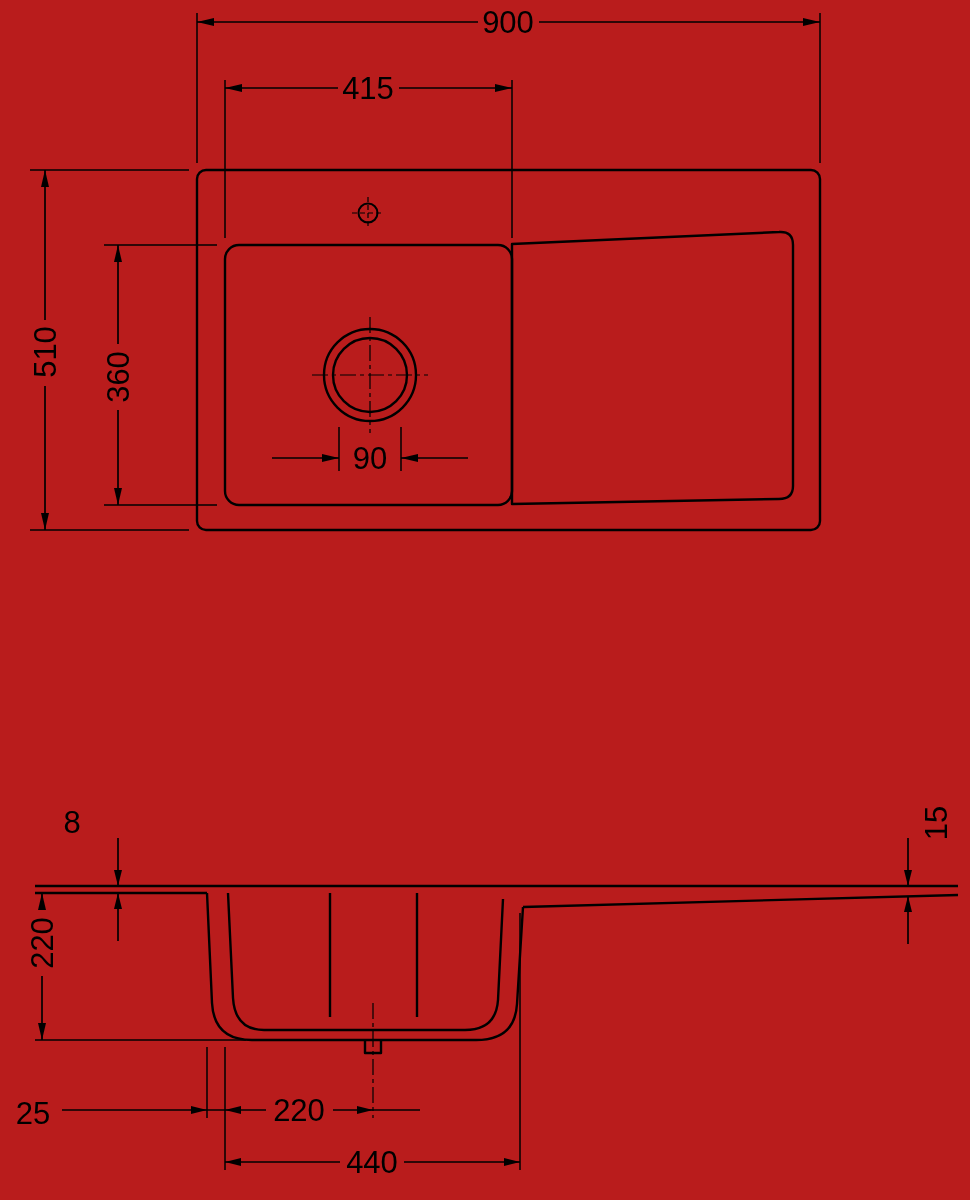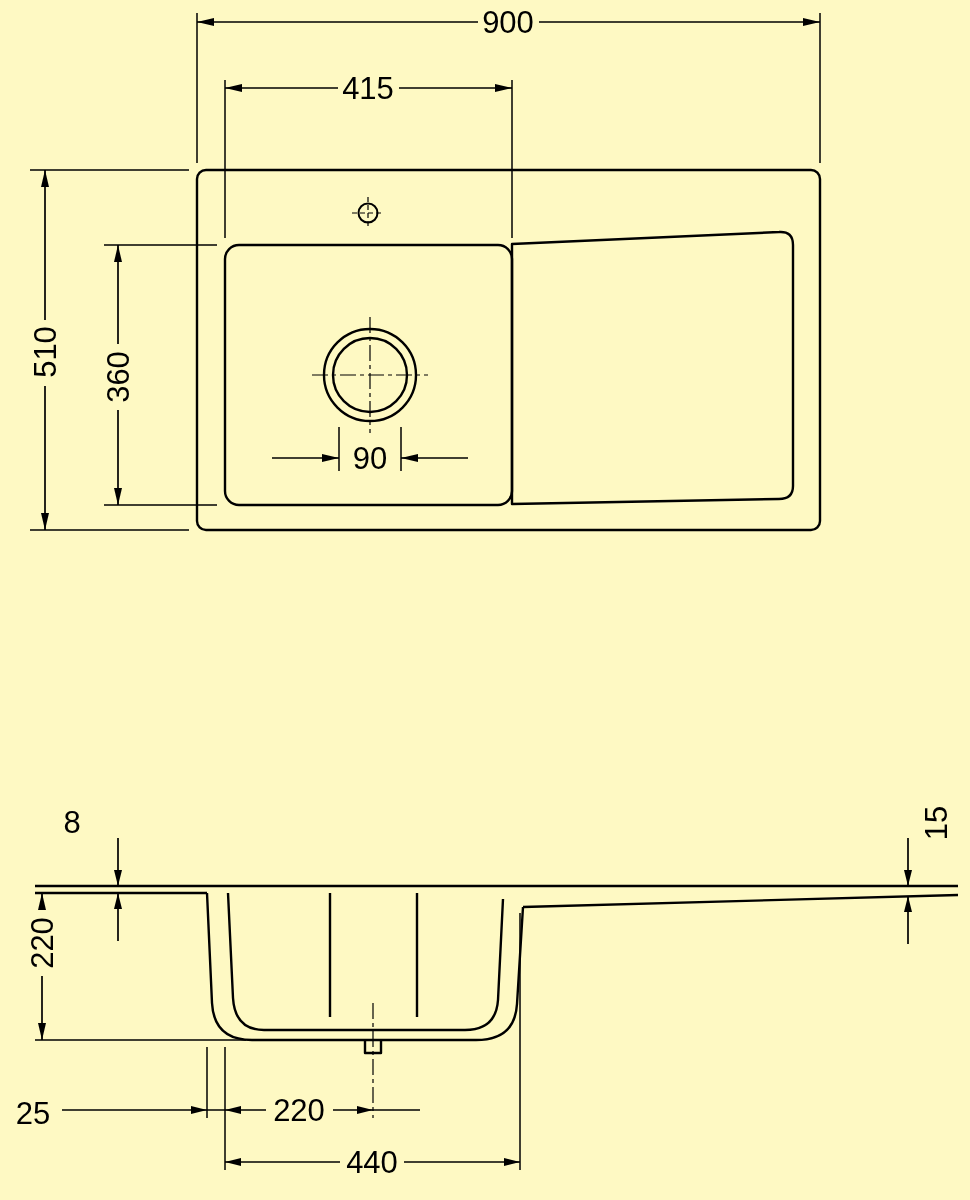--- a/index.html
+++ b/index.html
@@ -5,21 +5,21 @@
   html, body {
     margin: 0;
     padding: 0;
     background: #ffffff;
     font-family: "Liberation Sans", sans-serif;
   }
   .canvas {
     position: relative;
     width: 970px;
     height: 1200px;
-    background: #fef9c3;
+    background: #b91c1c;
     overflow: hidden;
   }
   svg { display: block; }
   .outline  { fill: none; stroke: #000; stroke-width: 2.4; stroke-linejoin: round; }
   .dimline  { fill: none; stroke: #000; stroke-width: 1.7; }
   .extline  { fill: none; stroke: #000; stroke-width: 1.5; }
   .centerline { fill: none; stroke: #000; stroke-width: 1.2; stroke-dasharray: 16 4 4 4; }
   .crosshair  { fill: none; stroke: #000; stroke-width: 1.2; stroke-dasharray: 5 3; }
   .arrow { fill: #000; stroke: none; }
   text.dim {

